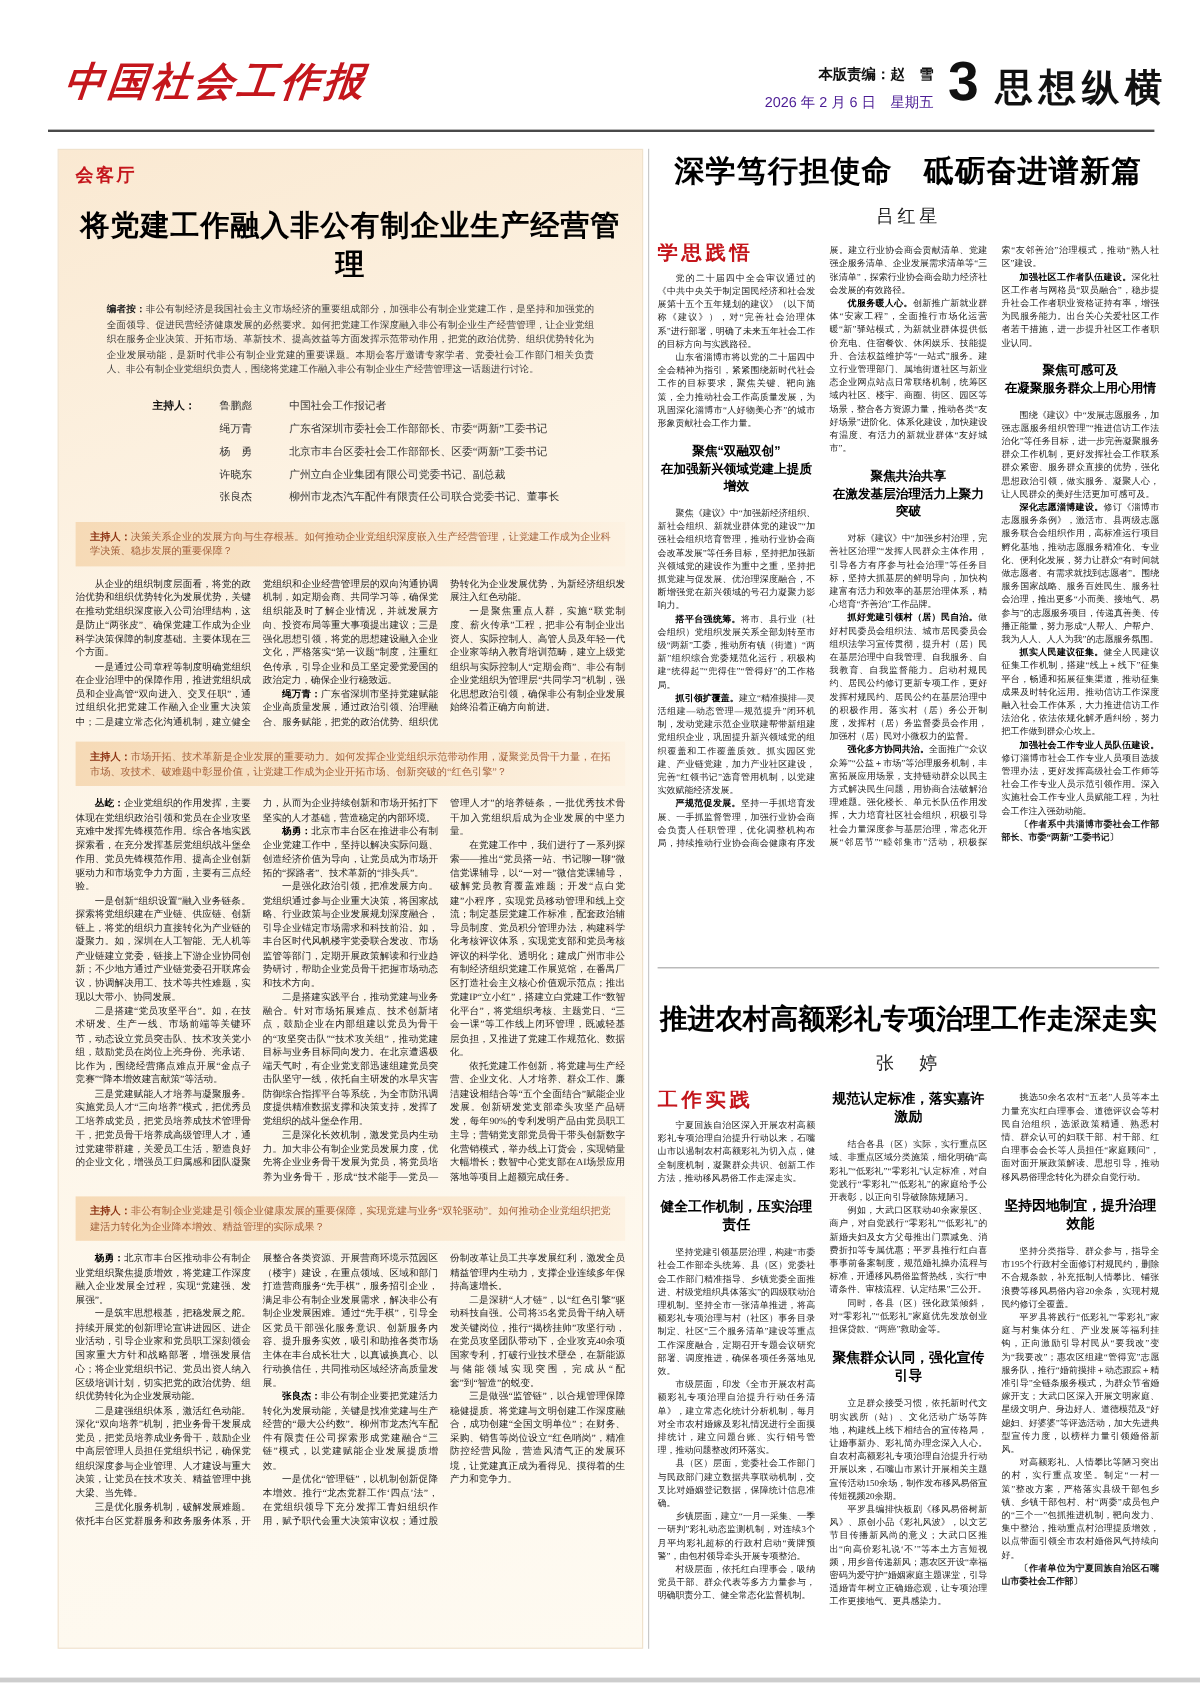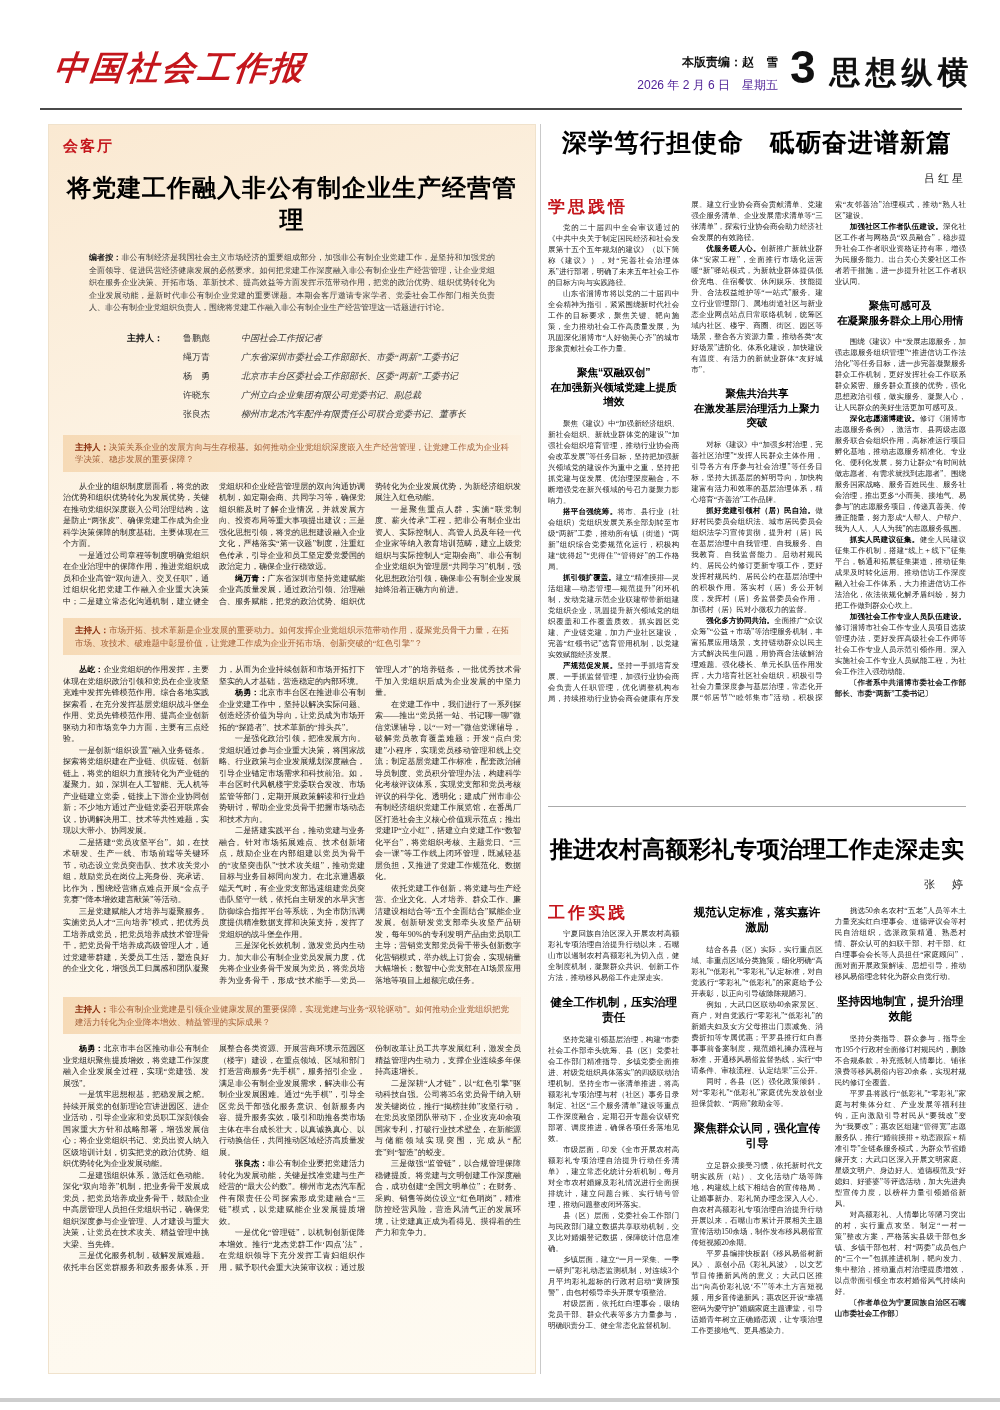--- a/index.html
+++ b/index.html
@@ -31,38 +31,38 @@
               border:1px solid #f0e2cc;}
   .col-tag-red{color:#c4161c;font-weight:bold;font-size:15px;
                font-family:"Liberation Sans",sans-serif;letter-spacing:2px;}
   .lp-title{margin:16px 0 0 0;text-align:center;font-size:24px;font-weight:bold;letter-spacing:1px;color:#000;}
   .editor-note{margin:16px 26px 0 26px;font-size:8px;line-height:12.5px;text-align:justify;color:#3c3c3c;}
   .editor-note b{color:#222;}
   .people{margin:14px 0 0 64px;}
   .prow{display:flex;font-size:9px;line-height:19px;color:#333;}
   .plabel{width:56px;font-weight:bold;color:#111;flex:none;}
   .pname{width:58px;flex:none;}
-  .pdesc{flex:1;font-style:italic;}
+  .pdesc{flex:1;}
   .qbox{margin-top:11px;background:linear-gradient(90deg,#f6dab6 0%,#f9e6cc 55%,#fdf2e2 100%);
         padding:6px 12px;font-size:8.5px;line-height:12.5px;text-align:justify;}
   .qlabel{font-weight:bold;color:#8a2f0f;}
   .qtext{color:#a2603a;}
   .cols{margin-top:9px;column-count:3;column-gap:10px;font-size:8px;line-height:11.5px;
         text-align:justify;color:#1d1d1d;}
   .cols p{margin:0;text-indent:2em;}
   .cols p b{color:#000;}
 
   
   .r-article{position:absolute;left:548px;width:418px;}
   .tr-article{top:126px;height:652px;}
   .br-article{top:834px;height:545px;}
   .r-title{margin:0;text-align:center;font-weight:bold;color:#000;}
   .tr-article .r-title{font-size:25px;letter-spacing:1px;}
   .br-article .r-title{font-size:23px;}
-  .r-author{text-align:right;font-size:11px;color:#222;margin-top:12px;letter-spacing:3px;}
+  .r-author{text-align:center;font-size:15px;color:#222;margin-top:12px;letter-spacing:3px;}
   .r-body{margin-top:13px;column-count:3;column-gap:12px;font-size:7.5px;line-height:11px;
           text-align:justify;color:#1d1d1d;overflow:hidden;}
   .tr-article .r-body{height:545px;}
   .br-article .r-body{height:452px;}
   .r-body p{margin:0;text-indent:2em;}
   .r-body p b{color:#000;}
   .r-body .note{font-weight:bold;}
   .body-tag{display:block;font-size:17px;font-weight:bold;color:#c4161c;letter-spacing:3px;
             font-family:"Liberation Sans",sans-serif;margin:2px 0 10px 0;}
   .subhead{font-weight:bold;text-align:center;white-space:pre-line;break-inside:avoid;

